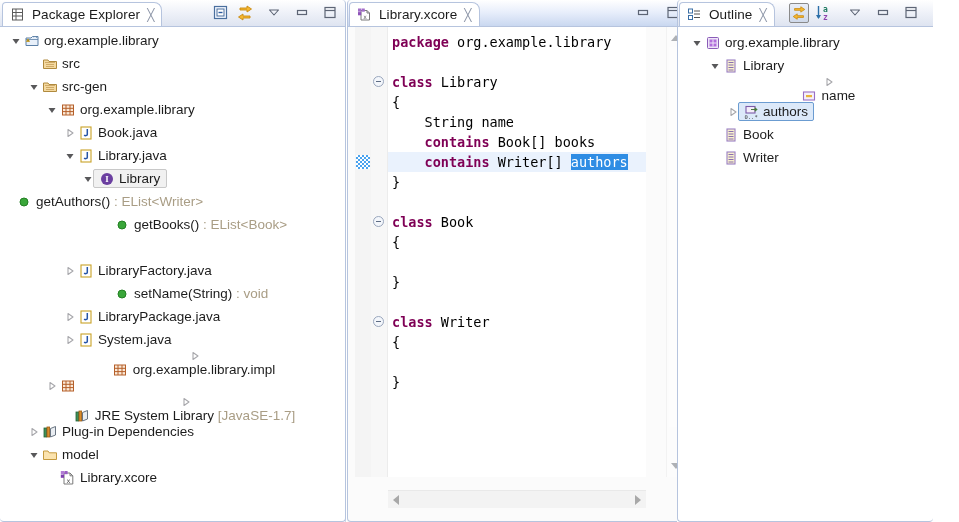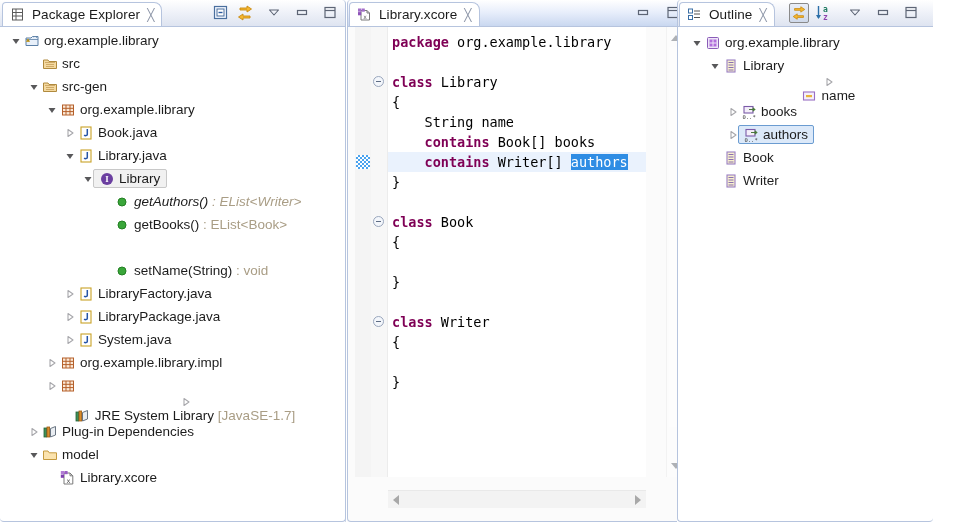--- a/index.html
+++ b/index.html
@@ -381,21 +381,21 @@
             <span class="sel-box" style="display: flex; align-items: center;">
               <span class="ticon">
                 <svg width="16" height="16" viewBox="0 0 16 16">
                   <circle cx="8" cy="8" r="6" fill="#6b3fa0"></circle>
                   <text x="8" y="11.4" font-size="9" fill="#ffffff" text-anchor="middle" font-family="serif" font-weight="bold">I</text>
                 </svg>
               </span>
               <span class="tlabel">Library</span>
             </span>
           </div>
-          <div class="trow" style="padding-left: 98px; font-style: italic;">
+          <div class="trow" style="">
             <span class="twist"></span>
             <span style="display: flex; align-items: center;">
               <span class="ticon">
                 <svg width="16" height="16" viewBox="0 0 16 16">
                   <circle cx="8" cy="8" r="4" fill="#3aa63a" stroke="#238023" stroke-width="1"></circle>
                 </svg>
               </span>
               <span class="tlabel">getAuthors()<span class="dim"> : EList&lt;Writer&gt;</span></span>
             </span>
           </div>
@@ -406,20 +406,36 @@
                 <svg width="16" height="16" viewBox="0 0 16 16">
                   <circle cx="8" cy="8" r="4" fill="#3aa63a" stroke="#238023" stroke-width="1"></circle>
                 </svg>
               </span>
               <span class="tlabel">getBooks()<span class="dim"> : EList&lt;Book&gt;</span></span>
             </span>
           </div>
           <div class="trow" style="padding-left: 98px;">
             <span class="twist"></span>
           </div>
+          <div class="trow" style="padding-left: 62px;">
+            <span class="twist">
+              <svg width="10" height="10" viewBox="0 0 10 10">
+                <path d="M3 1.5 L8 5 L3 8.5 Z" fill="none" stroke="#a8a8ac" stroke-width="1.1" stroke-linejoin="round"></path>
+              </svg>
+            </span>
+            <span style="display: flex; align-items: center;">
+              <span class="ticon">
+                <svg width="16" height="16" viewBox="0 0 16 16">
+                  <rect x="3" y="2" width="10" height="12" fill="#ffffff" stroke="#c9a227" stroke-width="1.1"></rect>
+                  <path d="M9.3 4 L9.3 9.4 C9.3 10.8 7 11 6.2 10" fill="none" stroke="#2554a8" stroke-width="1.5"></path>
+                </svg>
+              </span>
+              <span class="tlabel">LibraryFactory.java</span>
+            </span>
+          </div>
           <div class="trow" style="padding-left: 98px;">
             <span class="twist"></span>
             <span style="display: flex; align-items: center;">
               <span class="ticon">
                 <svg width="16" height="16" viewBox="0 0 16 16">
                   <circle cx="8" cy="8" r="4" fill="#3aa63a" stroke="#238023" stroke-width="1"></circle>
                 </svg>
               </span>
               <span class="tlabel">setName(String)<span class="dim"> : void</span></span>
             </span>
@@ -430,56 +446,40 @@
                 <path d="M3 1.5 L8 5 L3 8.5 Z" fill="none" stroke="#a8a8ac" stroke-width="1.1" stroke-linejoin="round"></path>
               </svg>
             </span>
             <span style="display: flex; align-items: center;">
               <span class="ticon">
                 <svg width="16" height="16" viewBox="0 0 16 16">
                   <rect x="3" y="2" width="10" height="12" fill="#ffffff" stroke="#c9a227" stroke-width="1.1"></rect>
                   <path d="M9.3 4 L9.3 9.4 C9.3 10.8 7 11 6.2 10" fill="none" stroke="#2554a8" stroke-width="1.5"></path>
                 </svg>
               </span>
-              <span class="tlabel">LibraryFactory.java</span>
+              <span class="tlabel">LibraryPackage.java</span>
             </span>
           </div>
           <div class="trow" style="padding-left: 62px;">
             <span class="twist">
               <svg width="10" height="10" viewBox="0 0 10 10">
                 <path d="M3 1.5 L8 5 L3 8.5 Z" fill="none" stroke="#a8a8ac" stroke-width="1.1" stroke-linejoin="round"></path>
               </svg>
             </span>
             <span style="display: flex; align-items: center;">
               <span class="ticon">
                 <svg width="16" height="16" viewBox="0 0 16 16">
                   <rect x="3" y="2" width="10" height="12" fill="#ffffff" stroke="#c9a227" stroke-width="1.1"></rect>
                   <path d="M9.3 4 L9.3 9.4 C9.3 10.8 7 11 6.2 10" fill="none" stroke="#2554a8" stroke-width="1.5"></path>
                 </svg>
               </span>
-              <span class="tlabel">LibraryPackage.java</span>
-            </span>
-          </div>
-          <div class="trow" style="padding-left: 62px;">
-            <span class="twist">
-              <svg width="10" height="10" viewBox="0 0 10 10">
-                <path d="M3 1.5 L8 5 L3 8.5 Z" fill="none" stroke="#a8a8ac" stroke-width="1.1" stroke-linejoin="round"></path>
-              </svg>
-            </span>
-            <span style="display: flex; align-items: center;">
-              <span class="ticon">
-                <svg width="16" height="16" viewBox="0 0 16 16">
-                  <rect x="3" y="2" width="10" height="12" fill="#ffffff" stroke="#c9a227" stroke-width="1.1"></rect>
-                  <path d="M9.3 4 L9.3 9.4 C9.3 10.8 7 11 6.2 10" fill="none" stroke="#2554a8" stroke-width="1.5"></path>
-                </svg>
-              </span>
               <span class="tlabel">System.java</span>
             </span>
           </div>
-          <div class="trow" style="padding-left: 44px;">
+          <div class="trow" style="padding-left: 44px; flex-direction: column;">
             <span class="twist">
               <svg width="10" height="10" viewBox="0 0 10 10">
                 <path d="M3 1.5 L8 5 L3 8.5 Z" fill="none" stroke="#a8a8ac" stroke-width="1.1" stroke-linejoin="round"></path>
               </svg>
             </span>
             <span style="display: flex; align-items: center;">
               <span class="ticon">
                 <svg width="16" height="16" viewBox="0 0 16 16">
                   <rect x="2.5" y="3" width="11" height="10" fill="#fbe9d8" stroke="#b5602a" stroke-width="1"></rect>
                   <line x1="2.5" y1="6.3" x2="13.5" y2="6.3" stroke="#b5602a" stroke-width="1"></line>
@@ -756,37 +756,20 @@
               </span>
               <span class="tlabel">name</span>
             </span>
           </div>
           <div class="trow" style="padding-left: 48px;">
             <span class="twist">
               <svg width="10" height="10" viewBox="0 0 10 10">
                 <path d="M3 1.5 L8 5 L3 8.5 Z" fill="none" stroke="#a8a8ac" stroke-width="1.1" stroke-linejoin="round"></path>
               </svg>
             </span>
-            <span style="display: flex; align-items: center;">
-              <span class="ticon">
-                <svg width="16" height="16" viewBox="0 0 16 16">
-                  <rect x="3" y="2.5" width="9" height="6.5" fill="#f4eefa" stroke="#7b5ba8" stroke-width="1.1"></rect>
-                  <path d="M8 5.5 L13.5 5.5 M11.6 3.8 L13.8 5.5 L11.6 7.2" fill="none" stroke="#4a7a3a" stroke-width="1.1"></path>
-                  <text x="1.5" y="14.5" font-size="5.5" fill="#333" font-family="monospace">0..*</text>
-                </svg>
-              </span>
-              <span class="tlabel">books</span>
-            </span>
-          </div>
-          <div class="trow" style="padding-left: 48px;">
-            <span class="twist">
-              <svg width="10" height="10" viewBox="0 0 10 10">
-                <path d="M3 1.5 L8 5 L3 8.5 Z" fill="none" stroke="#a8a8ac" stroke-width="1.1" stroke-linejoin="round"></path>
-              </svg>
-            </span>
             <span class="sel-box-blue" style="display: flex; align-items: center;">
               <span class="ticon">
                 <svg width="16" height="16" viewBox="0 0 16 16">
                   <rect x="3" y="2.5" width="9" height="6.5" fill="#f4eefa" stroke="#7b5ba8" stroke-width="1.1"></rect>
                   <path d="M8 5.5 L13.5 5.5 M11.6 3.8 L13.8 5.5 L11.6 7.2" fill="none" stroke="#4a7a3a" stroke-width="1.1"></path>
                   <text x="1.5" y="14.5" font-size="5.5" fill="#333" font-family="monospace">0..*</text>
                 </svg>
               </span>
               <span class="tlabel">authors</span>
             </span>

